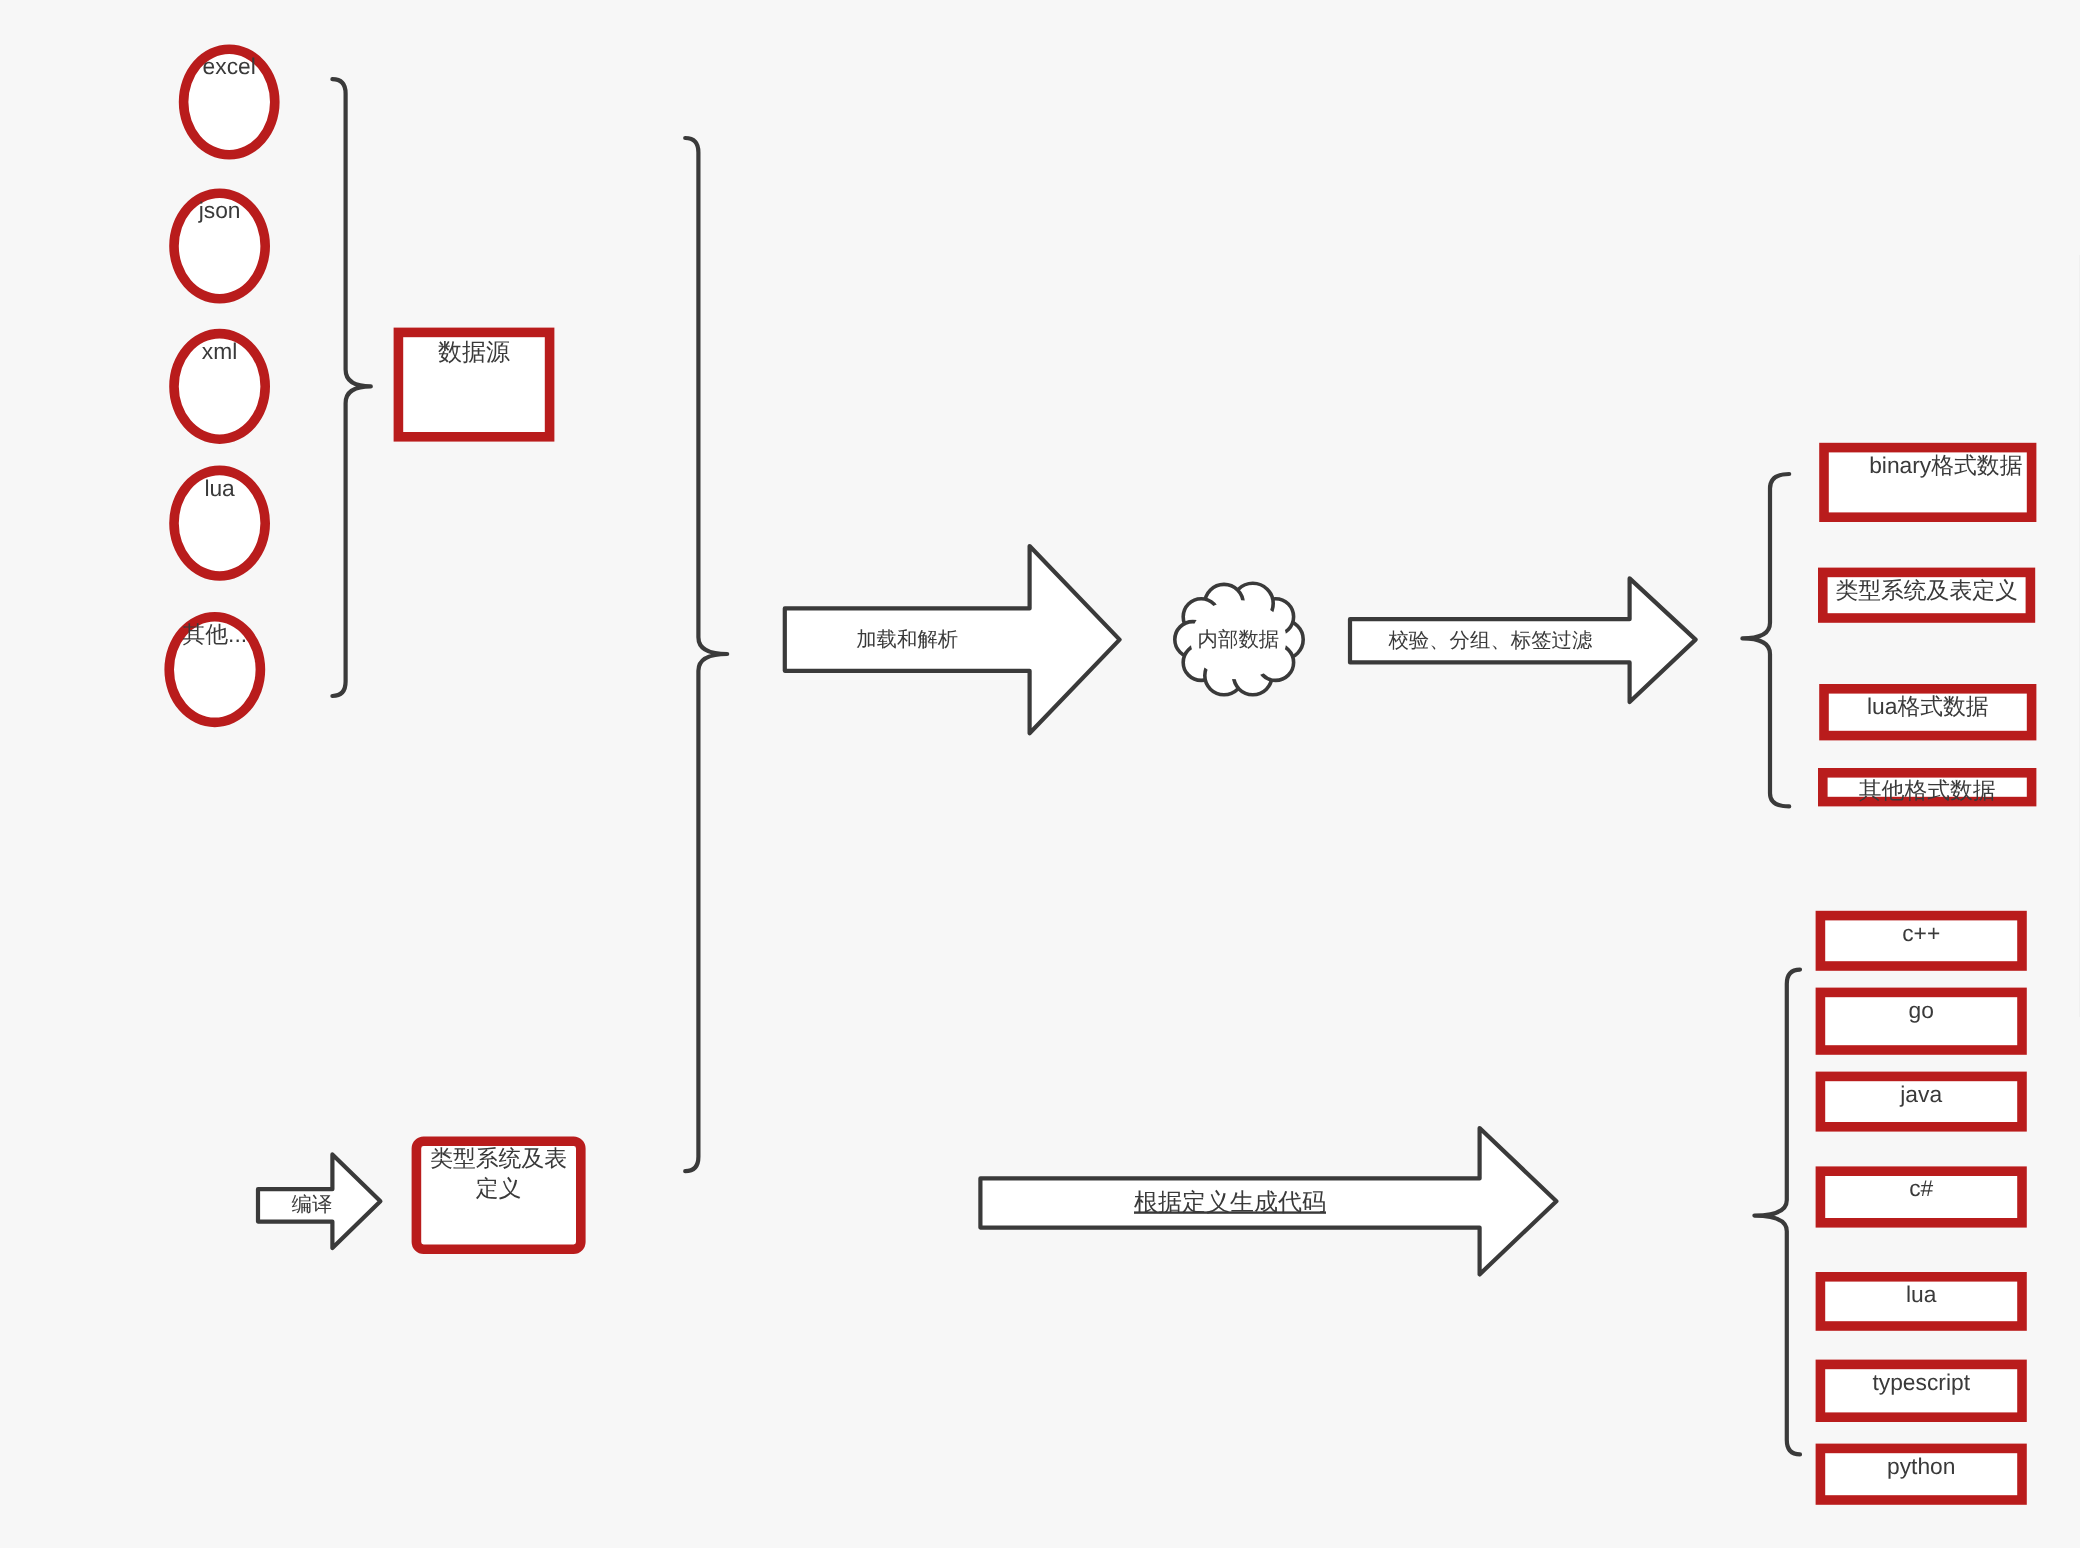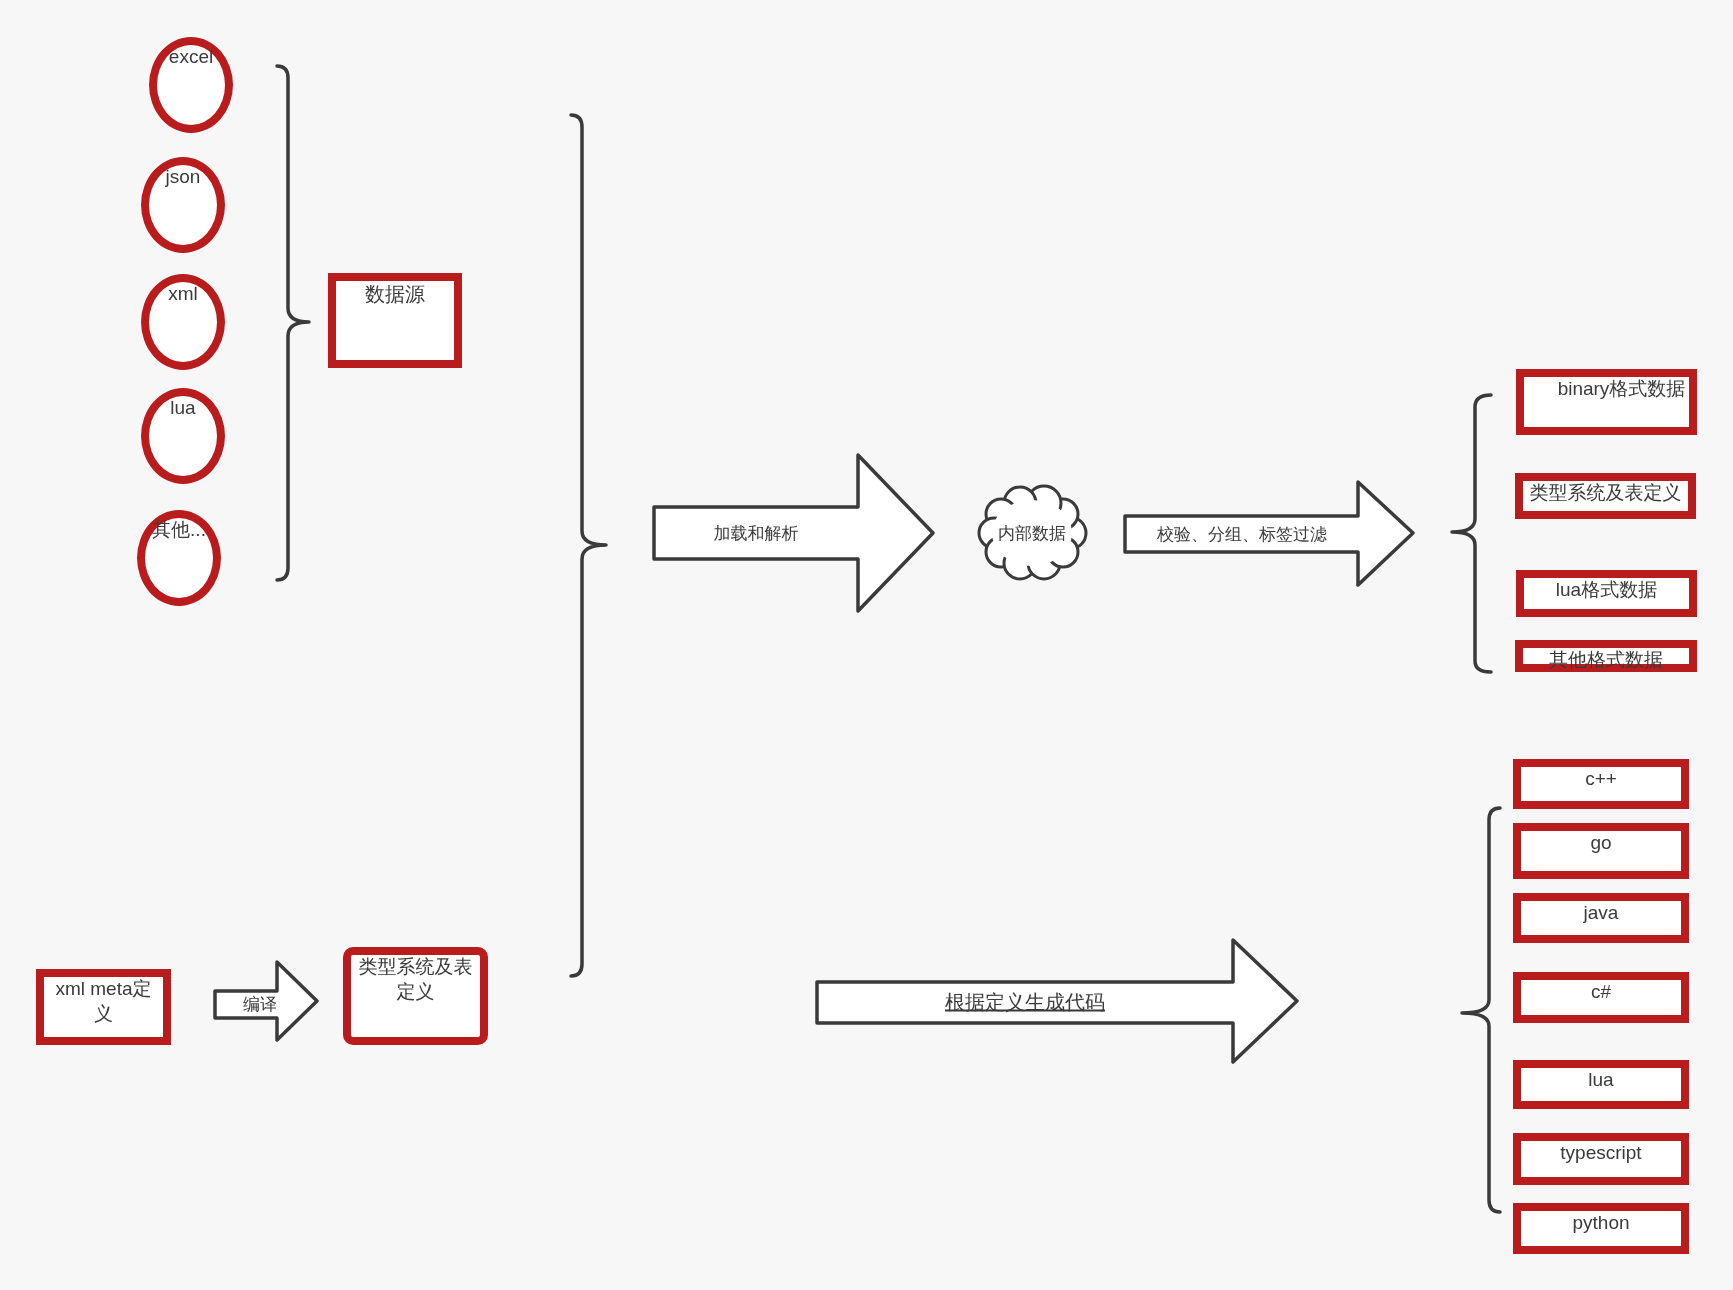--- a/index.html
+++ b/index.html
@@ -102,23 +102,20 @@
   <div class="node" style="left:1515px;top:473px;width:181px;height:46px;">
     <span>类型系统及表定义</span>
   </div>
   <div class="node" style="left:1516px;top:570px;width:181px;height:47px;">
     <span>lua格式数据</span>
   </div>
   <div class="node" style="left:1515px;top:640px;width:182px;height:32px;">
     <span>其他格式数据</span>
   </div>
 
-  <div class="node" style="left:36px;top:969px;width:135px;height:76px;">
-    <span class="wrapspan" style="width:112px;">xml meta定义</span>
-  </div>
 
   <div class="node rounded" style="left:343px;top:947px;width:145px;height:98px;">
     <span class="wrapspan" style="width:124px;">类型系统及表定义</span>
   </div>
 
   <div class="node" style="left:1513px;top:759px;width:176px;height:50px;">
     <span>c++</span>
   </div>
   <div class="node" style="left:1513px;top:823px;width:176px;height:56px;">
     <span>go</span>

